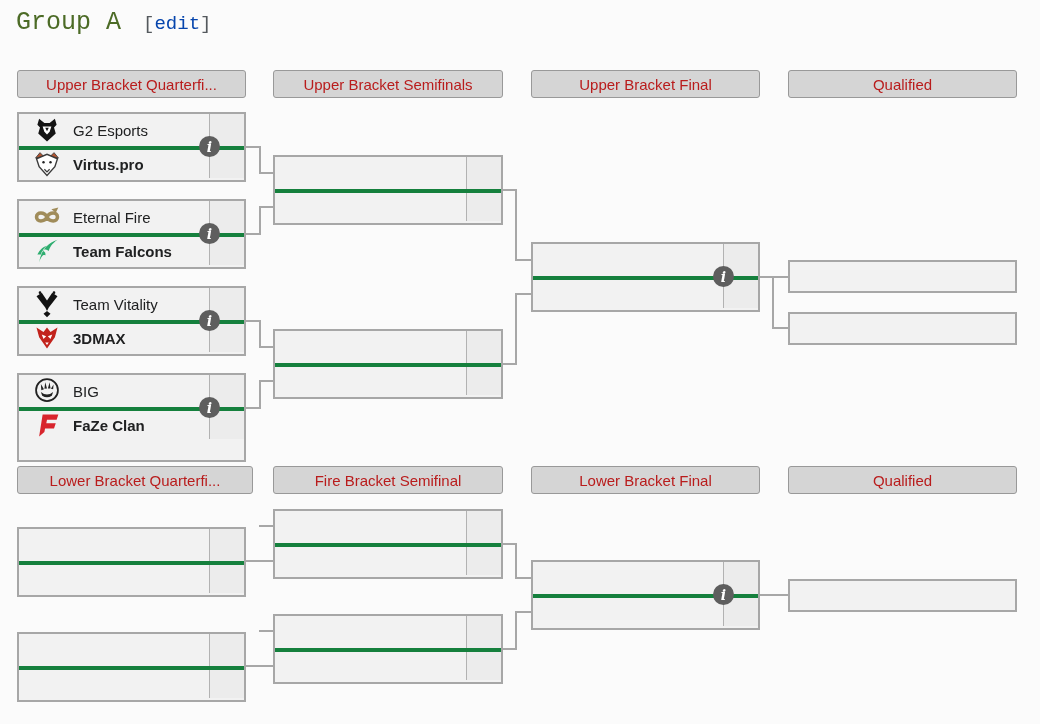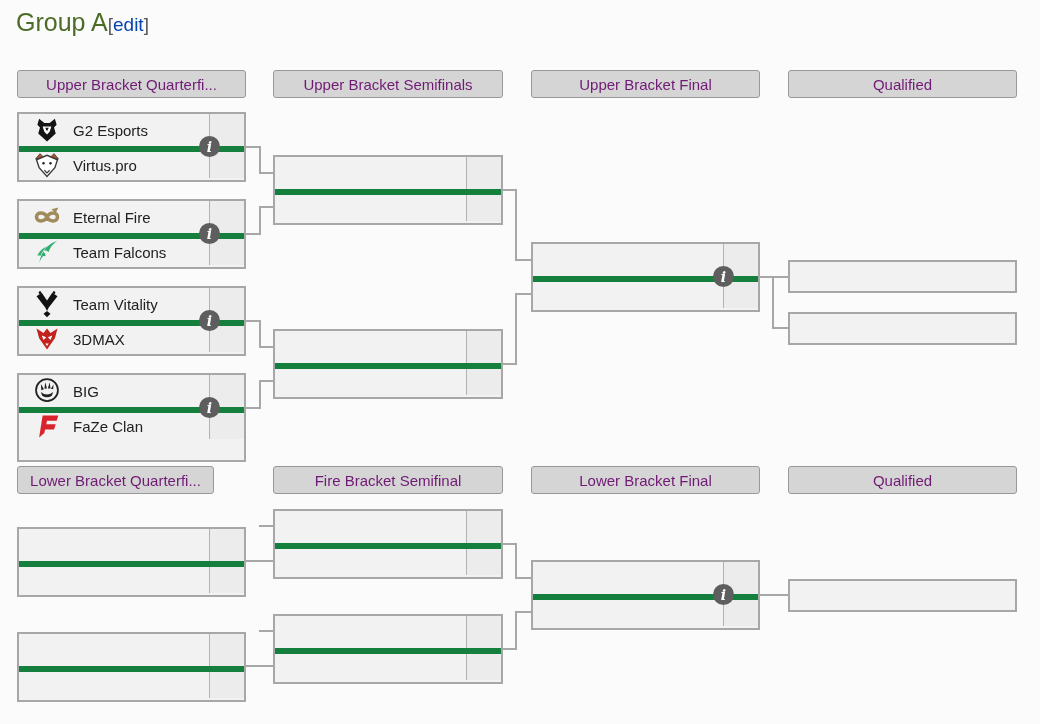--- a/index.html
+++ b/index.html
@@ -1,34 +1,34 @@
 <!DOCTYPE html>
 <html><head>
 <meta charset="utf-8">
 <style>
   html,body{margin:0;padding:0;background:#fff;}
   .stage{position:relative;width:1040px;height:724px;background:#fbfbfb;
          font-family:"Liberation Sans",sans-serif;overflow:hidden;}
 
   
-  .title-wrap{position:absolute;left:16px;top:8px;display:flex;align-items:baseline;gap:0;}
+  .title-wrap{position:absolute;left:16px;top:8px;display:flex;align-items:baseline;gap:22px;font-family:Liberation Mono, monospace;}
   .group-title{font-size:25px;color:#4c6b26;font-weight:400;}
   .editsection{font-size:19px;}
   .editsection .bracket{color:#54595d;}
   .editsection a{color:#0645ad;text-decoration:none;cursor:pointer;}
 
   
   .colhead{position:absolute;height:28px;box-sizing:border-box;background:#d5d5d5;
            border:1px solid #999;border-radius:3px;display:flex;align-items:center;
-           justify-content:center;font-size:15px;color:#701a75;white-space:nowrap;overflow:hidden;}
+           justify-content:center;font-size:15px;color:#b91c1c;white-space:nowrap;overflow:hidden;}
 
   
   .match{position:absolute;box-sizing:border-box;border:2px solid #a7a7a7;background:#f2f2f2;text-align:center;}
   .match .row{position:relative;height:32px;display:flex;align-items:center;padding-right:36px;box-sizing:border-box;}
-  .match .row.second{border-top:6px solid #15803d;}
+  .match .row.second{border-top:4px solid #15803d;font-weight:bold;}
   .match .score{position:absolute;right:0;top:0;bottom:0;width:34px;border-left:1px solid #b2b2b2;
                 background:#ececec;display:flex;align-items:center;justify-content:center;
                 font-size:15px;color:#202122;}
   .logo{width:30px;height:28px;margin-left:13px;display:flex;align-items:center;justify-content:center;flex:0 0 auto;}
   .logo svg{width:30px;height:28px;display:block;}
   .tname{margin-left:11px;font-size:15px;color:#202122;white-space:nowrap;}
 
   
   .qualbox{position:absolute;box-sizing:border-box;width:229px;height:33px;
            border:2px solid #a7a7a7;background:#f2f2f2;}
@@ -50,21 +50,21 @@
   <div class="title-wrap">
     <span class="group-title">Group A</span>
     <span class="editsection"><span class="bracket">[</span><a>edit</a><span class="bracket">]</span></span>
   </div>
 
   <div class="colhead" style="left:17px;top:70px;width:229px">Upper Bracket Quarterfi...</div>
   <div class="colhead" style="left:531px;top:70px;width:229px">Upper Bracket Final</div>
   <div class="colhead" style="left:273px;top:70px;width:230px">Upper Bracket Semifinals</div>
   <div class="colhead" style="left:788px;top:70px;width:229px">Qualified</div>
 
-  <div class="colhead" style="left:17px;top:466px;width:197px">Lower Bracket Quarterfi...</div>
+  <div class="colhead" style="left:17px;top:466px;width:236px">Lower Bracket Quarterfi...</div>
   <div class="colhead" style="left:273px;top:466px;width:230px">Fire Bracket Semifinal</div>
   <div class="colhead" style="left:531px;top:466px;width:229px">Lower Bracket Final</div>
   <div class="colhead" style="left:788px;top:466px;width:229px">Qualified</div>
 
   <div class="match" style="left:17px;top:112px;width:229px;height:70px">
     <div class="row">
       <span class="logo">
         <svg viewBox="0 0 32 32">
             <path d="M7 3 L13 8 L19 8 L25 3 L27 10 L24 13 L26 20 L16 29 L6 20 L8 13 L5 10 Z" fill="#141414"></path>
             <path d="M11 12 L21 12 L19 18 L16 21 L13 18 Z" fill="#fff"></path>

